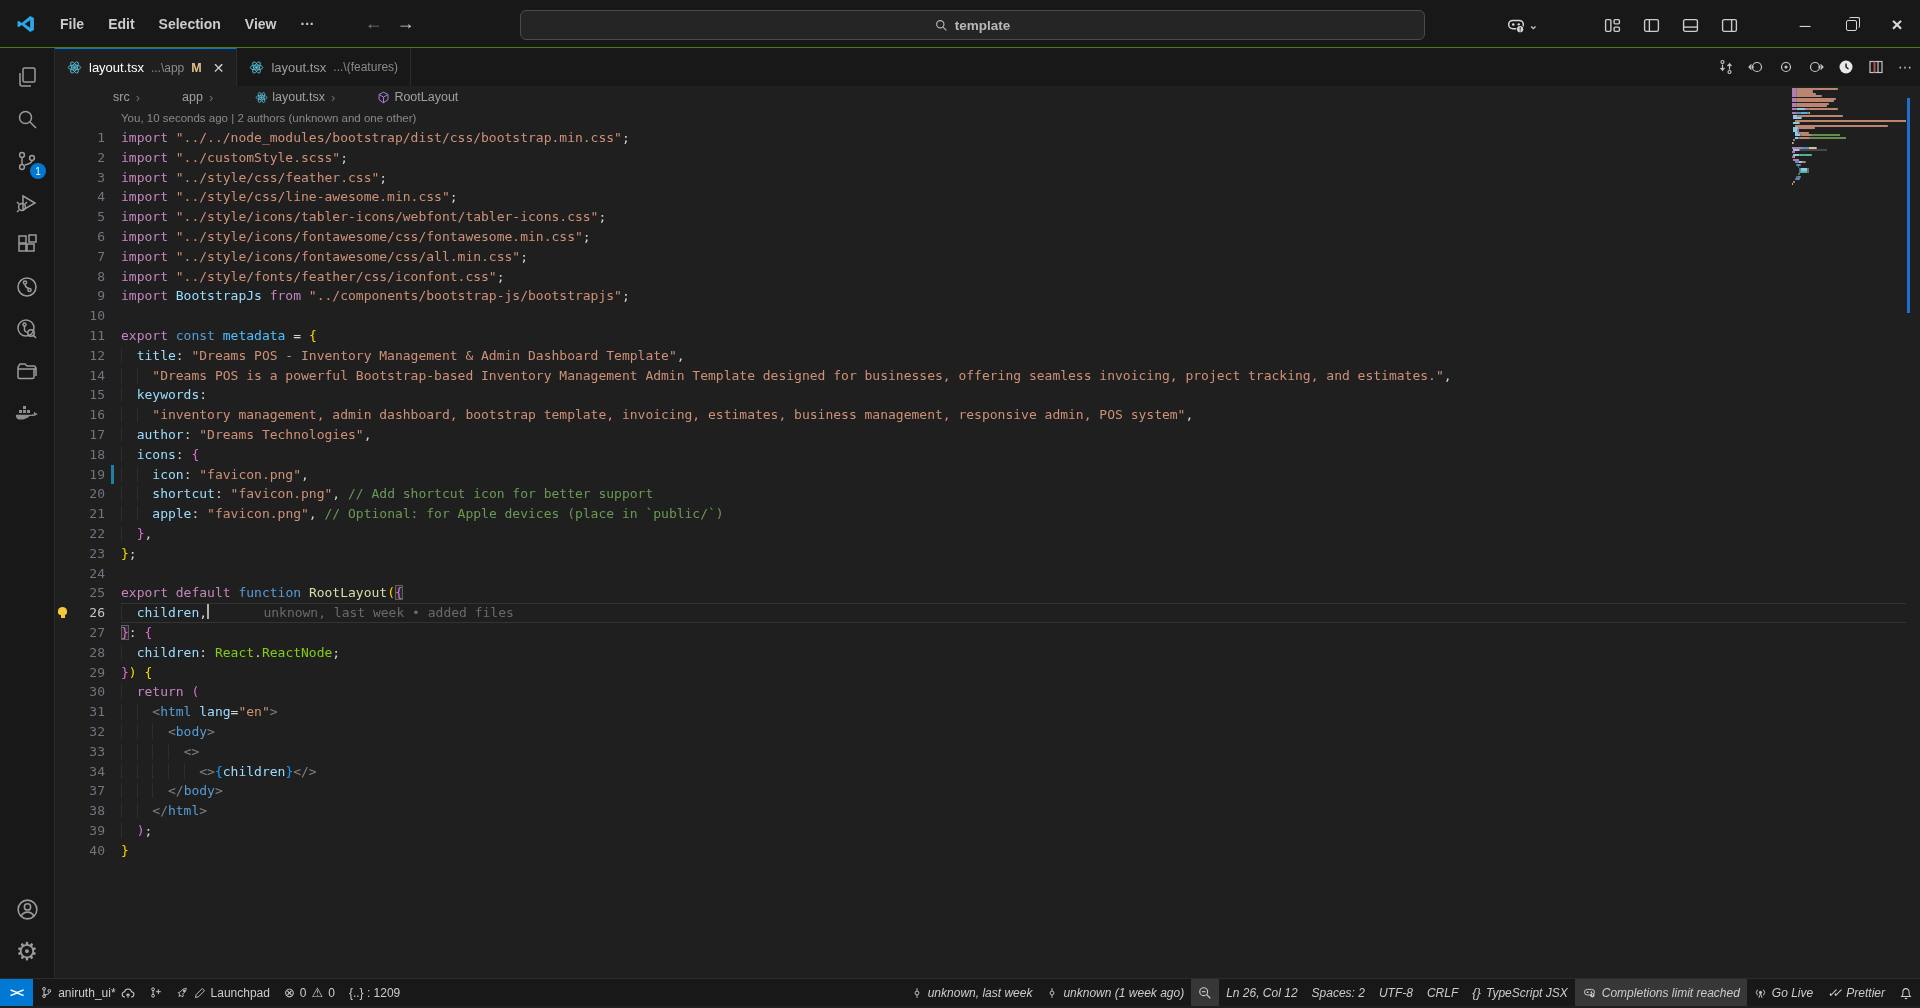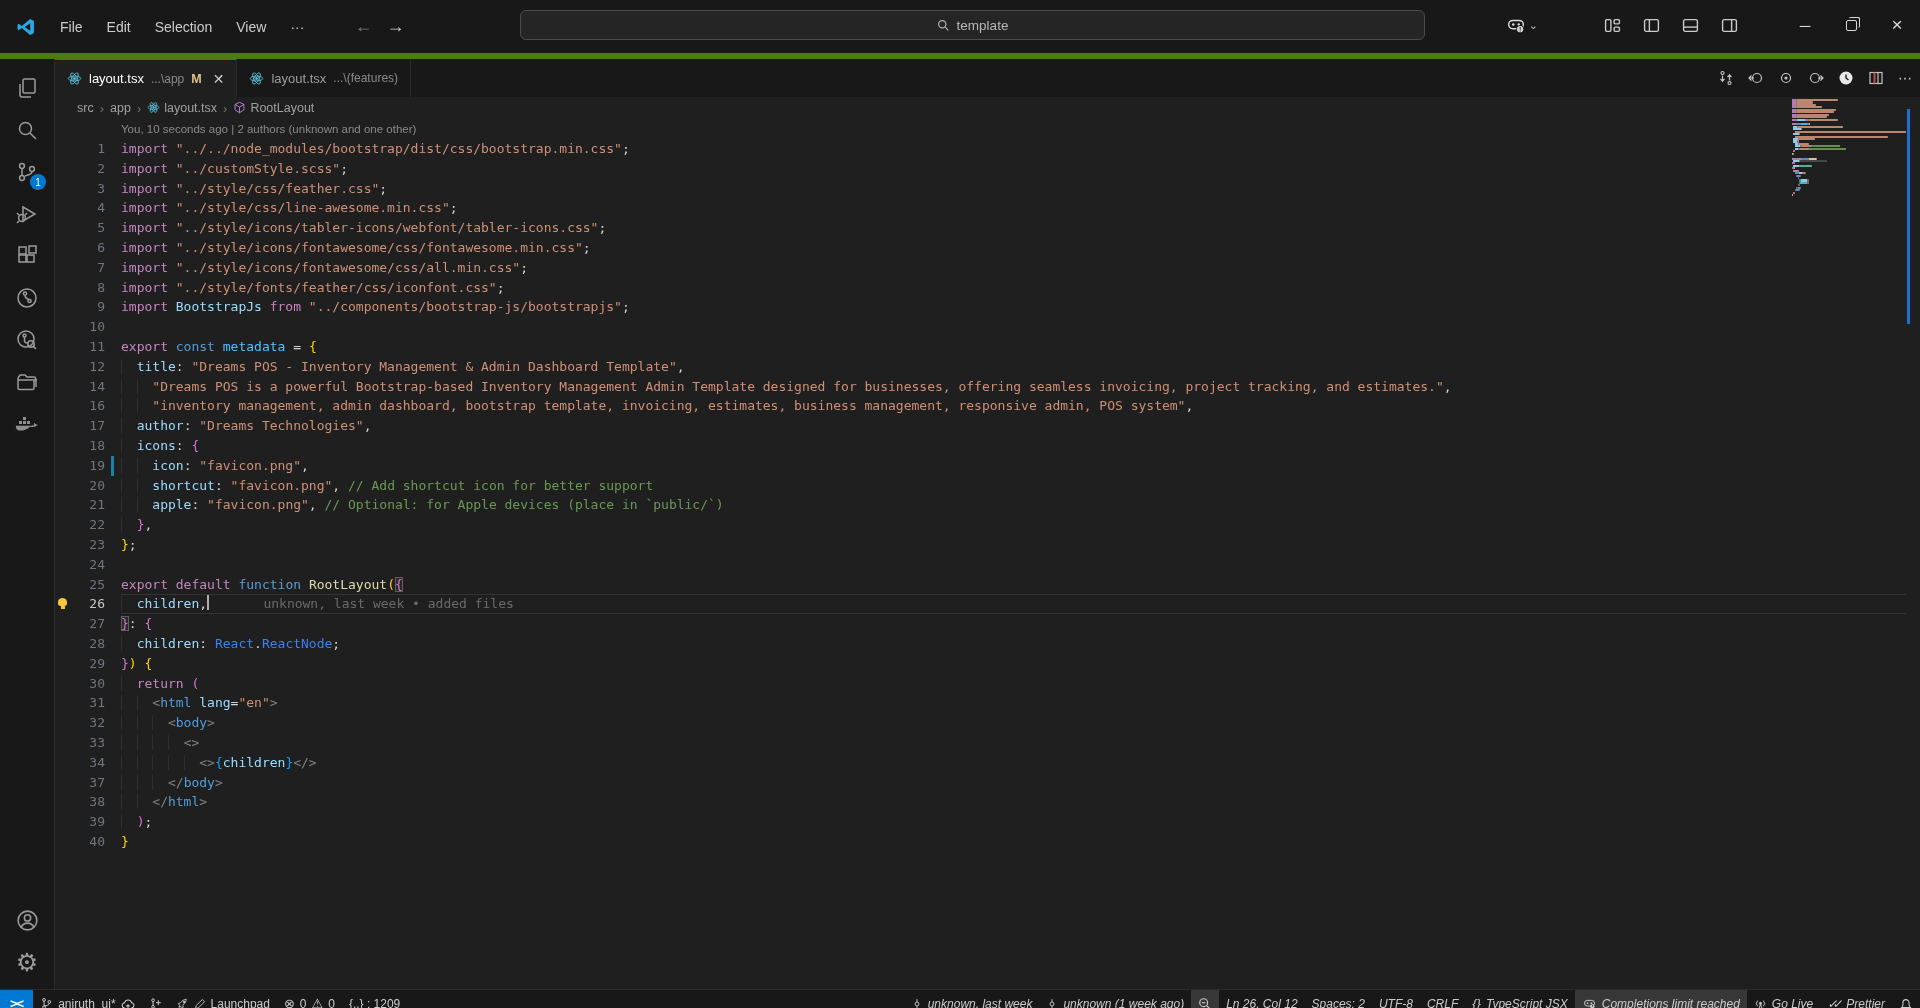--- a/index.html
+++ b/index.html
@@ -1,21 +1,21 @@
 <!DOCTYPE html>
 <html><head>
 <meta charset="utf-8">
 <style>
   * { margin:0; padding:0; box-sizing:border-box; }
   html,body { width:1920px; height:1008px; overflow:hidden; background:#1f1f1f;
     font-family:"Liberation Sans", sans-serif; color:#cccccc; }
 
   
-  .titlebar { position:relative; height:59px; background:#181818; display:flex; align-items:center;
-    border-bottom:6px solid #4d7c0f; }
+  .titlebar { position:relative; height:48px; background:#181818; display:flex; align-items:center;
+    border-bottom:1px solid #4d7c0f;font-weight:bold; }
   .vscode-logo { margin:0 14px 0 16px; display:flex; }
   .menu-row { display:flex; gap:4px; font-size:14px; }
   .menu-item { padding:4px 10px; border-radius:5px; color:#cccccc; cursor:default; }
   .nav-arrows { display:flex; gap:14px; margin-left:40px; font-size:18px; }
   .nav-back { color:#7a7a7a; }
   .nav-fwd { color:#cccccc; }
   .searchbox { position:absolute; left:520px; top:10px; width:905px; height:30px;
     background:#252525; border:1px solid #4b4b4b; border-radius:6px;
     display:flex; align-items:center; justify-content:center; gap:7px; font-size:13.5px; color:#b8b8b8; }
   .title-right { position:absolute; right:0; top:0; height:50px; display:flex; align-items:center; }
@@ -48,41 +48,41 @@
     color:#9d9d9d; position:relative; }
   .tab.active { background:#1f1f1f; color:#ffffff; border-top:1.5px solid #0078d4; }
   .tab .hint { color:#8a8a8a; font-size:12px; }
   .tab .git-m { color:#e2c08d; font-weight:bold; font-size:12.5px; }
   .tab .close { color:#cccccc; margin-left:4px; font-size:14px; }
   .editor-actions { position:absolute; right:8px; top:0; height:38px; display:flex; align-items:center; gap:14px; }
 
   .breadcrumb { position:absolute; top:38px; left:0; right:130px; height:22px; display:flex; align-items:center;
     gap:6px; padding-left:22px; font-size:12.5px; color:#a0a0a0; background:#1f1f1f; }
   .crumb-sep { color:#6e6e6e; font-size:13px; }
-  .crumb { display:flex; align-items:flex-start; gap:4px; }
+  .crumb { display:flex; align-items:flex-end; gap:4px;margin-left:36px; }
 
   .editor-body { position:absolute; top:60px; left:0; right:14px; bottom:0; background:#1f1f1f; overflow:hidden; }
   .blame-lens { height:20px; padding-left:66px; font-size:11.5px; color:#8a8a8a; line-height:20px; }
 
   .code-line { display:flex; height:19.8px; font-family:"DejaVu Sans Mono","Liberation Mono",monospace;
     font-size:13px; line-height:19.8px; white-space:pre; }
   .bulb-cell { width:17px; flex:none; position:relative; }
   .bulb-cell.on::before { content:''; position:absolute; left:3px; top:4px; width:9px; height:8px;
     background:#f8c63d; border-radius:50% 50% 30% 30%; }
   .bulb-cell.on::after { content:''; position:absolute; left:6px; top:12px; width:4px; height:3px; background:#f8c63d; }
   .lnum { width:33px; flex:none; text-align:right; color:#6e7681; }
   .code-line.current .lnum { color:#c6c6c6; }
   .modcell { width:16px; flex:none; position:relative; }
   .modcell.on::before { content:''; position:absolute; left:6px; top:0; bottom:0; width:3px; background:#1b81a8; }
   .ltext { flex:1; }
   .code-line.current .ltext { box-shadow:inset 0 1px 0 #333333, inset 0 -1px 0 #333333; }
   .ind { box-shadow:inset 1px 0 0 #2e2e2e; }
 
   .tok.k{color:#C586C0} .tok.d{color:#569CD6} .tok.s{color:#CE9178} .tok.c{color:#6A9955}
-  .tok.t{color:#3b82f6} .tok.p{color:#9CDCFE} .tok.v{color:#4FC1FF} .tok.f{color:#DCDCAA}
+  .tok.t{color:#84cc16} .tok.p{color:#9CDCFE} .tok.v{color:#4FC1FF} .tok.f{color:#DCDCAA}
   .tok.w{color:#D4D4D4} .tok.g{color:#808080} .tok.b1{color:#FFD700} .tok.b2{color:#DA70D6}
   .tok.b3{color:#179FFF} .tok.dim{color:#6a6a6a}
   .tok.m { outline:1px solid #5f5f5f; outline-offset:-1px; background:rgba(120,120,120,.12); }
   .cursor { display:inline-block; width:1.5px; height:15px; background:#aeafad; vertical-align:-2px; }
 
   
   .minimap { position:absolute; right:14px; top:40px; width:114px; overflow:hidden; opacity:.9; }
   .mm-line { display:flex; height:2.1px; margin-bottom:.35px; }
   .mmtok { height:2.1px; flex:none; }
   .mmtok.k{background:#C586C0}.mmtok.d{background:#569CD6}.mmtok.s{background:#CE9178}
@@ -382,20 +382,21 @@
           <div class="code-line"><span class="bulb-cell"></span><span class="lnum">4</span><span class="modcell"></span><span class="ltext"><span class="tok k">import</span><span class="tok w"> </span><span class="tok s">"../style/css/line-awesome.min.css"</span><span class="tok w">;</span></span></div>
           <div class="code-line"><span class="bulb-cell"></span><span class="lnum">5</span><span class="modcell"></span><span class="ltext"><span class="tok k">import</span><span class="tok w"> </span><span class="tok s">"../style/icons/tabler-icons/webfont/tabler-icons.css"</span><span class="tok w">;</span></span></div>
           <div class="code-line"><span class="bulb-cell"></span><span class="lnum">6</span><span class="modcell"></span><span class="ltext"><span class="tok k">import</span><span class="tok w"> </span><span class="tok s">"../style/icons/fontawesome/css/fontawesome.min.css"</span><span class="tok w">;</span></span></div>
           <div class="code-line"><span class="bulb-cell"></span><span class="lnum">7</span><span class="modcell"></span><span class="ltext"><span class="tok k">import</span><span class="tok w"> </span><span class="tok s">"../style/icons/fontawesome/css/all.min.css"</span><span class="tok w">;</span></span></div>
           <div class="code-line"><span class="bulb-cell"></span><span class="lnum">8</span><span class="modcell"></span><span class="ltext"><span class="tok k">import</span><span class="tok w"> </span><span class="tok s">"../style/fonts/feather/css/iconfont.css"</span><span class="tok w">;</span></span></div>
           <div class="code-line"><span class="bulb-cell"></span><span class="lnum">9</span><span class="modcell"></span><span class="ltext"><span class="tok k">import</span><span class="tok w"> </span><span class="tok p">BootstrapJs</span><span class="tok w"> </span><span class="tok k">from</span><span class="tok w"> </span><span class="tok s">"../components/bootstrap-js/bootstrapjs"</span><span class="tok w">;</span></span></div>
           <div class="code-line"><span class="bulb-cell"></span><span class="lnum">10</span><span class="modcell"></span><span class="ltext"></span></div>
           <div class="code-line"><span class="bulb-cell"></span><span class="lnum">11</span><span class="modcell"></span><span class="ltext"><span class="tok k">export</span><span class="tok w"> </span><span class="tok d">const</span><span class="tok w"> </span><span class="tok v">metadata</span><span class="tok w"> = </span><span class="tok b1">{</span></span></div>
           <div class="code-line"><span class="bulb-cell"></span><span class="lnum">12</span><span class="modcell"></span><span class="ltext"><span class="ind">  </span><span class="tok p">title</span><span class="tok w">: </span><span class="tok s">"Dreams POS - Inventory Management &amp; Admin Dashboard Template"</span><span class="tok w">,</span></span></div>
           <div class="code-line"><span class="bulb-cell"></span><span class="lnum">14</span><span class="modcell"></span><span class="ltext"><span class="ind">  </span><span class="ind">  </span><span class="tok s">"Dreams POS is a powerful Bootstrap-based Inventory Management Admin Template designed for businesses, offering seamless invoicing, project tracking, and estimates."</span><span class="tok w">,</span></span></div>
+          <div class="code-line"><span class="bulb-cell"></span><span class="lnum">15</span><span class="modcell"></span><span class="ltext"><span class="ind">  </span><span class="tok p">keywords</span><span class="tok w">:</span></span></div>
           <div class="code-line"><span class="bulb-cell"></span><span class="lnum">16</span><span class="modcell"></span><span class="ltext"><span class="ind">  </span><span class="ind">  </span><span class="tok s">"inventory management, admin dashboard, bootstrap template, invoicing, estimates, business management, responsive admin, POS system"</span><span class="tok w">,</span></span></div>
           <div class="code-line"><span class="bulb-cell"></span><span class="lnum">17</span><span class="modcell"></span><span class="ltext"><span class="ind">  </span><span class="tok p">author</span><span class="tok w">: </span><span class="tok s">"Dreams Technologies"</span><span class="tok w">,</span></span></div>
           <div class="code-line"><span class="bulb-cell"></span><span class="lnum">18</span><span class="modcell"></span><span class="ltext"><span class="ind">  </span><span class="tok p">icons</span><span class="tok w">: </span><span class="tok b2">{</span></span></div>
           <div class="code-line"><span class="bulb-cell"></span><span class="lnum">19</span><span class="modcell on"></span><span class="ltext"><span class="ind">  </span><span class="ind">  </span><span class="tok p">icon</span><span class="tok w">: </span><span class="tok s">"favicon.png"</span><span class="tok w">,</span></span></div>
           <div class="code-line"><span class="bulb-cell"></span><span class="lnum">20</span><span class="modcell"></span><span class="ltext"><span class="ind">  </span><span class="ind">  </span><span class="tok p">shortcut</span><span class="tok w">: </span><span class="tok s">"favicon.png"</span><span class="tok w">, </span><span class="tok c">// Add shortcut icon for better support</span></span></div>
           <div class="code-line"><span class="bulb-cell"></span><span class="lnum">21</span><span class="modcell"></span><span class="ltext"><span class="ind">  </span><span class="ind">  </span><span class="tok p">apple</span><span class="tok w">: </span><span class="tok s">"favicon.png"</span><span class="tok w">, </span><span class="tok c">// Optional: for Apple devices (place in `public/`)</span></span></div>
           <div class="code-line"><span class="bulb-cell"></span><span class="lnum">22</span><span class="modcell"></span><span class="ltext"><span class="ind">  </span><span class="tok b2">}</span><span class="tok w">,</span></span></div>
           <div class="code-line"><span class="bulb-cell"></span><span class="lnum">23</span><span class="modcell"></span><span class="ltext"><span class="tok b1">}</span><span class="tok w">;</span></span></div>
           <div class="code-line"><span class="bulb-cell"></span><span class="lnum">24</span><span class="modcell"></span><span class="ltext"></span></div>
           <div class="code-line"><span class="bulb-cell"></span><span class="lnum">25</span><span class="modcell"></span><span class="ltext"><span class="tok k">export</span><span class="tok w"> </span><span class="tok k">default</span><span class="tok w"> </span><span class="tok d">function</span><span class="tok w"> </span><span class="tok f">RootLayout</span><span class="tok b1">(</span><span class="tok b2 m">{</span></span></div>

